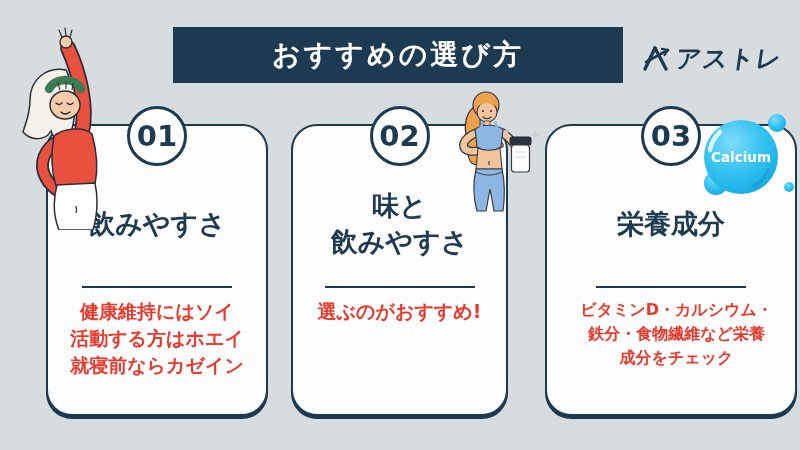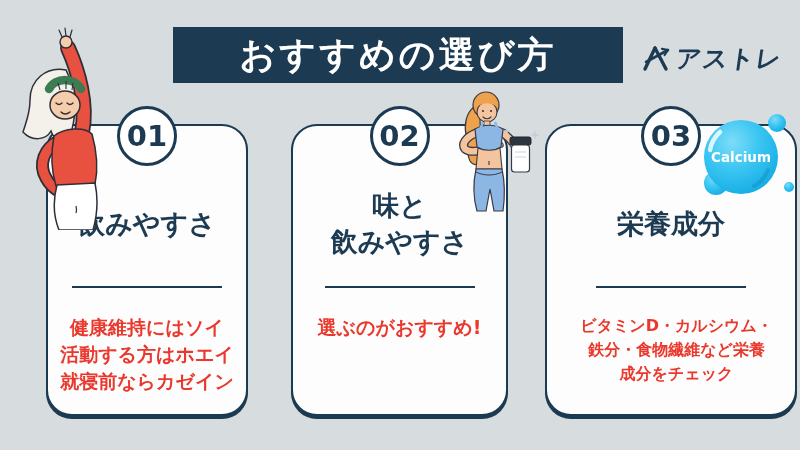--- a/index.html
+++ b/index.html
@@ -15,58 +15,58 @@
     position:relative;width:800px;height:450px;
     background:var(--bg);overflow:hidden;
   }
   
   .title-bar{
     position:absolute;left:173px;top:27px;width:450px;height:56px;
     background:var(--navy);
     display:flex;align-items:center;justify-content:center;
   }
   .title-bar .t{
-    color:#ffffff;font-size:36px;font-weight:bold;letter-spacing:3px;white-space:nowrap;
+    color:#ffffff;font-size:28px;font-weight:bold;letter-spacing:3px;white-space:nowrap;
   }
   .brand{
     position:absolute;right:18px;top:42px;height:32px;
     display:flex;align-items:center;gap:4px;color:var(--navy);
   }
   .brand .brand-text{
     font-size:25px;font-weight:bold;transform:skewX(-8deg);letter-spacing:1px;white-space:nowrap;
   }
   
   .card{
     position:absolute;top:124px;height:292px;
     background:var(--card-bg);
     border:2px solid var(--navy);border-radius:26px;
     box-shadow:0 3px 0 0 var(--navy);
   }
-  .card1{left:46px;width:202px;}
+  .card1{left:46px;width:222px;}
   .card2{left:291px;width:217px;}
   .card3{left:545px;width:252px;}
   .num-circle{
     position:absolute;left:50%;top:-20px;transform:translateX(-50%);
     width:60px;height:60px;border-radius:50%;
     background:#ffffff;border:3px solid var(--navy);
     display:flex;align-items:center;justify-content:center;
     font-size:29px;font-weight:bold;color:var(--navy);
   }
   .card-title{
     position:absolute;left:0;top:45px;width:100%;height:105px;
     display:flex;flex-direction:column;align-items:center;justify-content:center;
     color:var(--navy);font-size:27px;font-weight:bold;line-height:1.33;
     text-align:center;
   }
   .divider{
     position:absolute;left:50%;top:160px;transform:translateX(-50%);
     width:150px;height:2px;background:var(--navy);
   }
   .card-desc{
-    position:absolute;left:0;top:188px;width:100%;
+    position:absolute;left:0;top:172px;width:100%;
     text-align:center;color:var(--red);font-weight:bold;
     font-size:19px;line-height:1.42;
   }
   .card3 .card-desc{font-size:16px;line-height:1.5;padding-left:11px;}
   .card-desc span,.card-title span{display:block;}
   
   .art{position:absolute;}
   .art-left{left:2px;top:12px;}
   .art-mid{left:446px;top:91px;}
   .art-bubble{left:684px;top:106px;}

